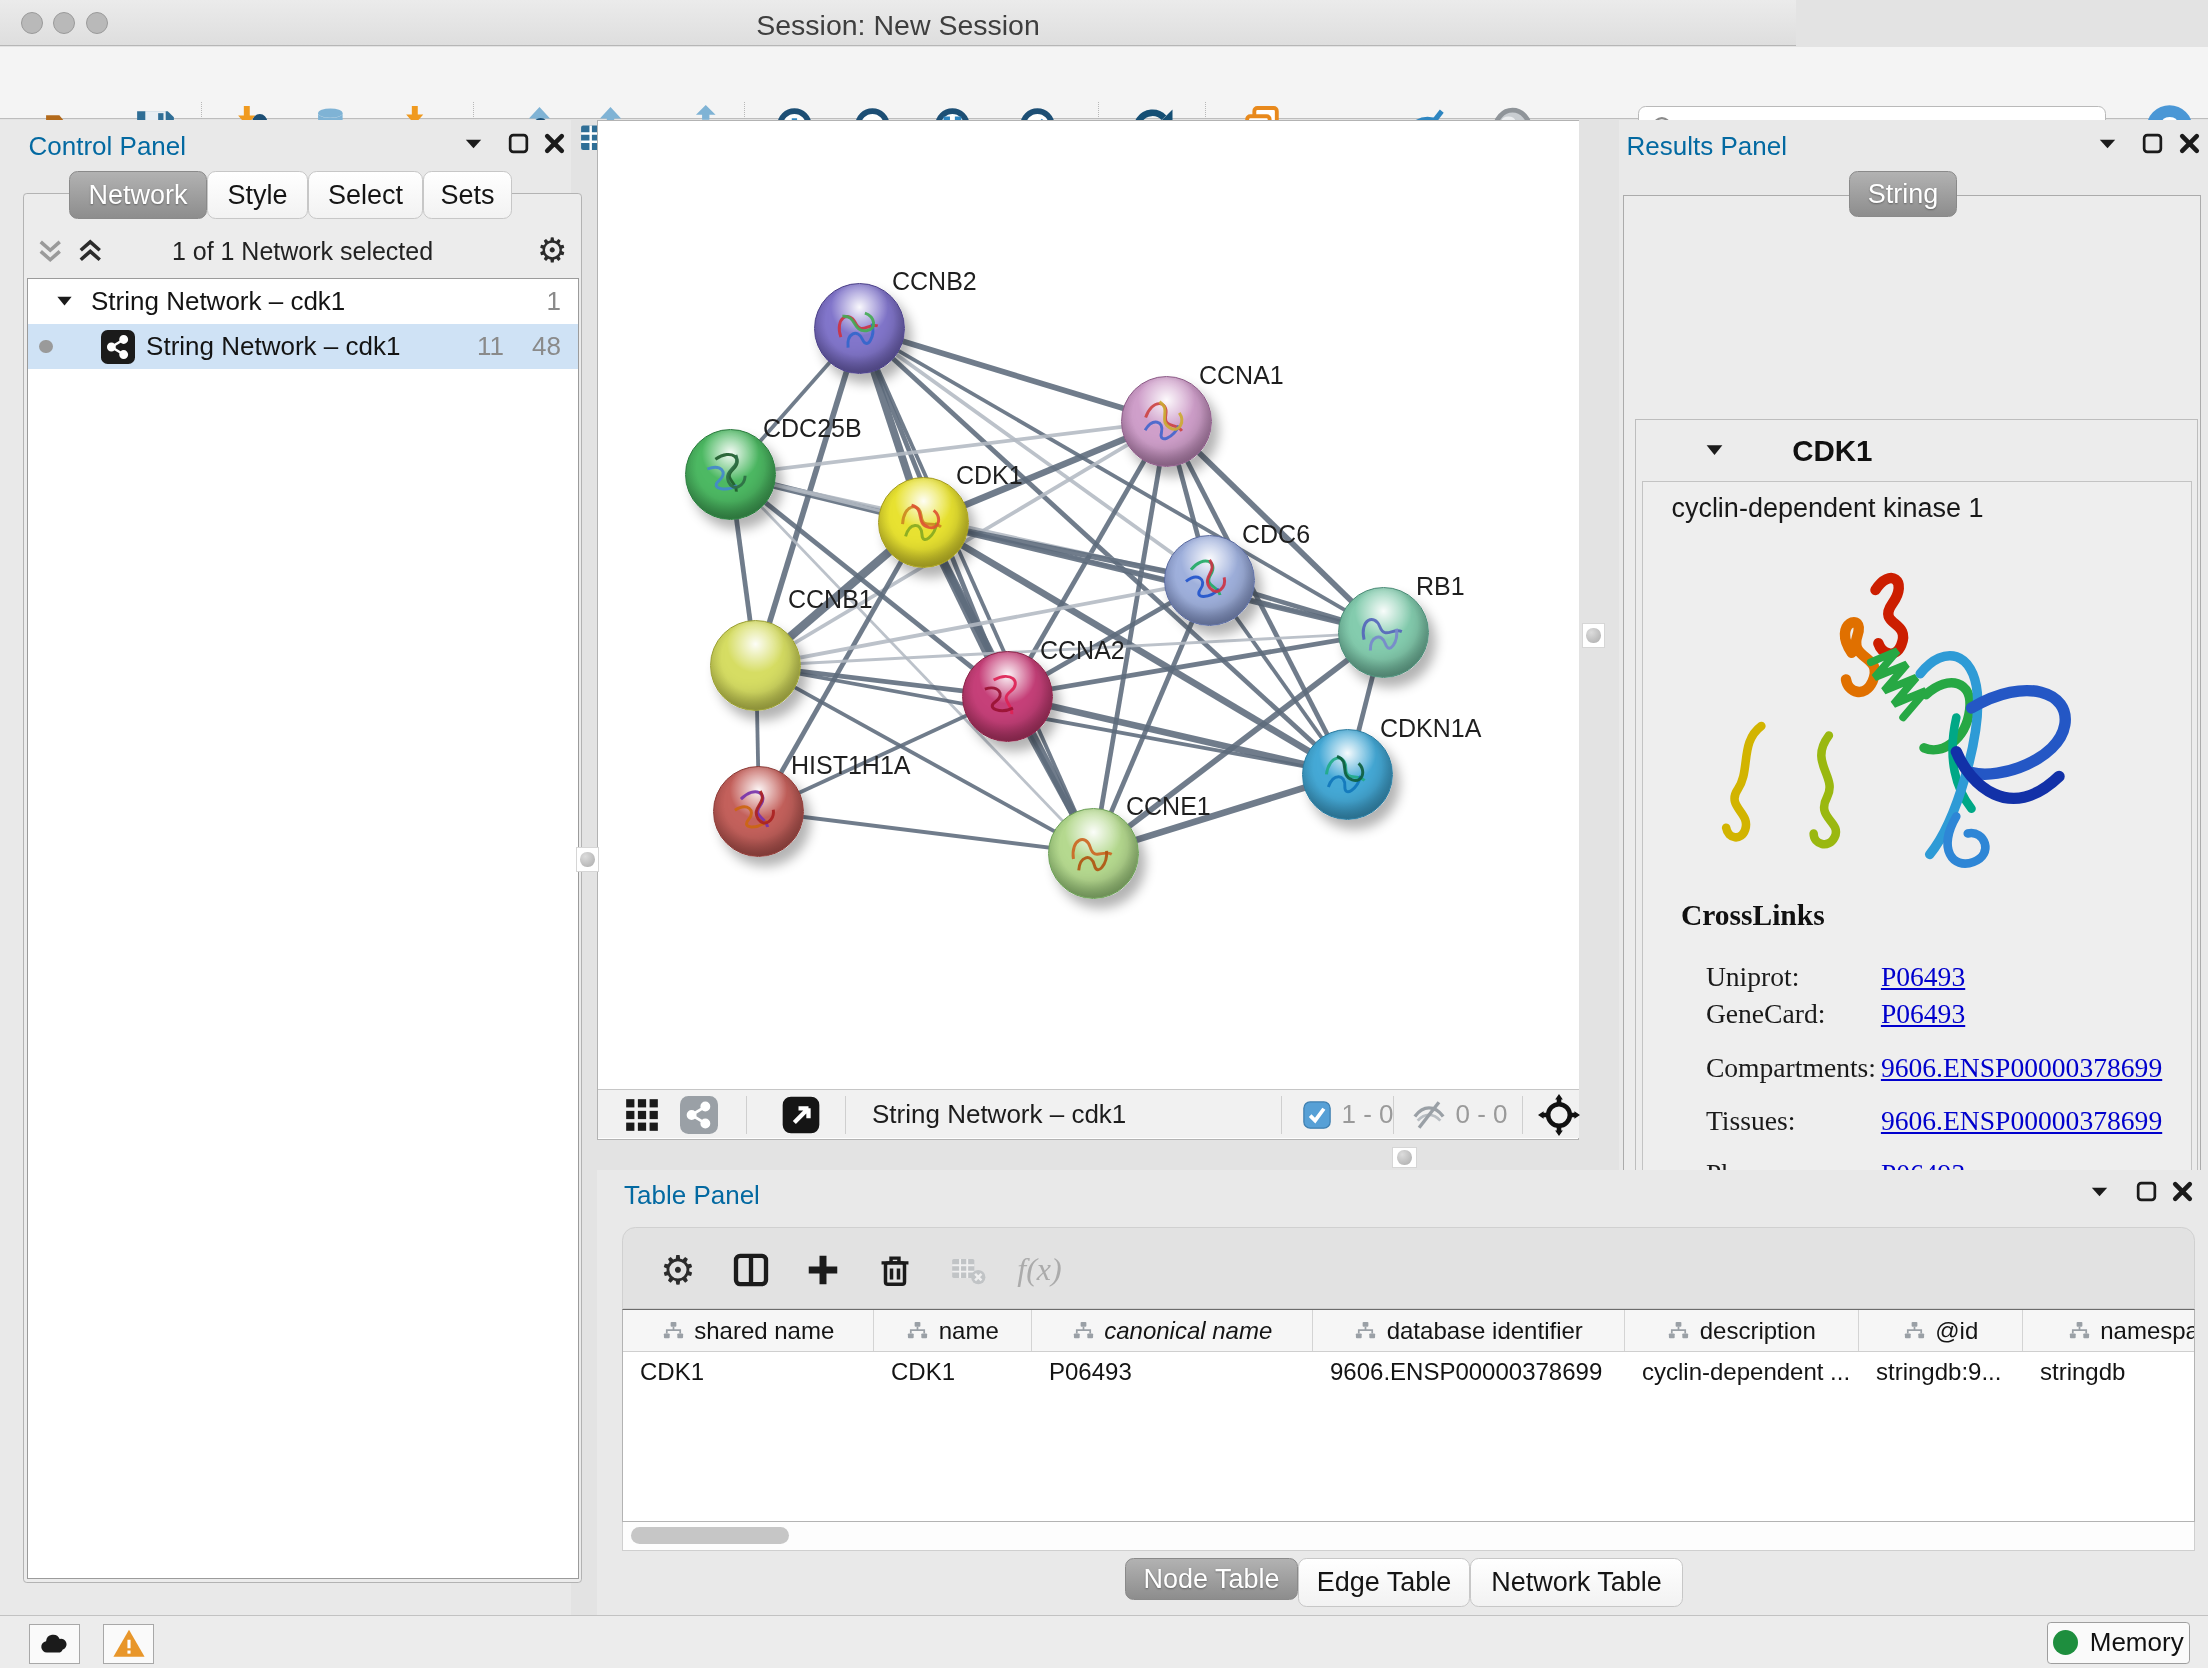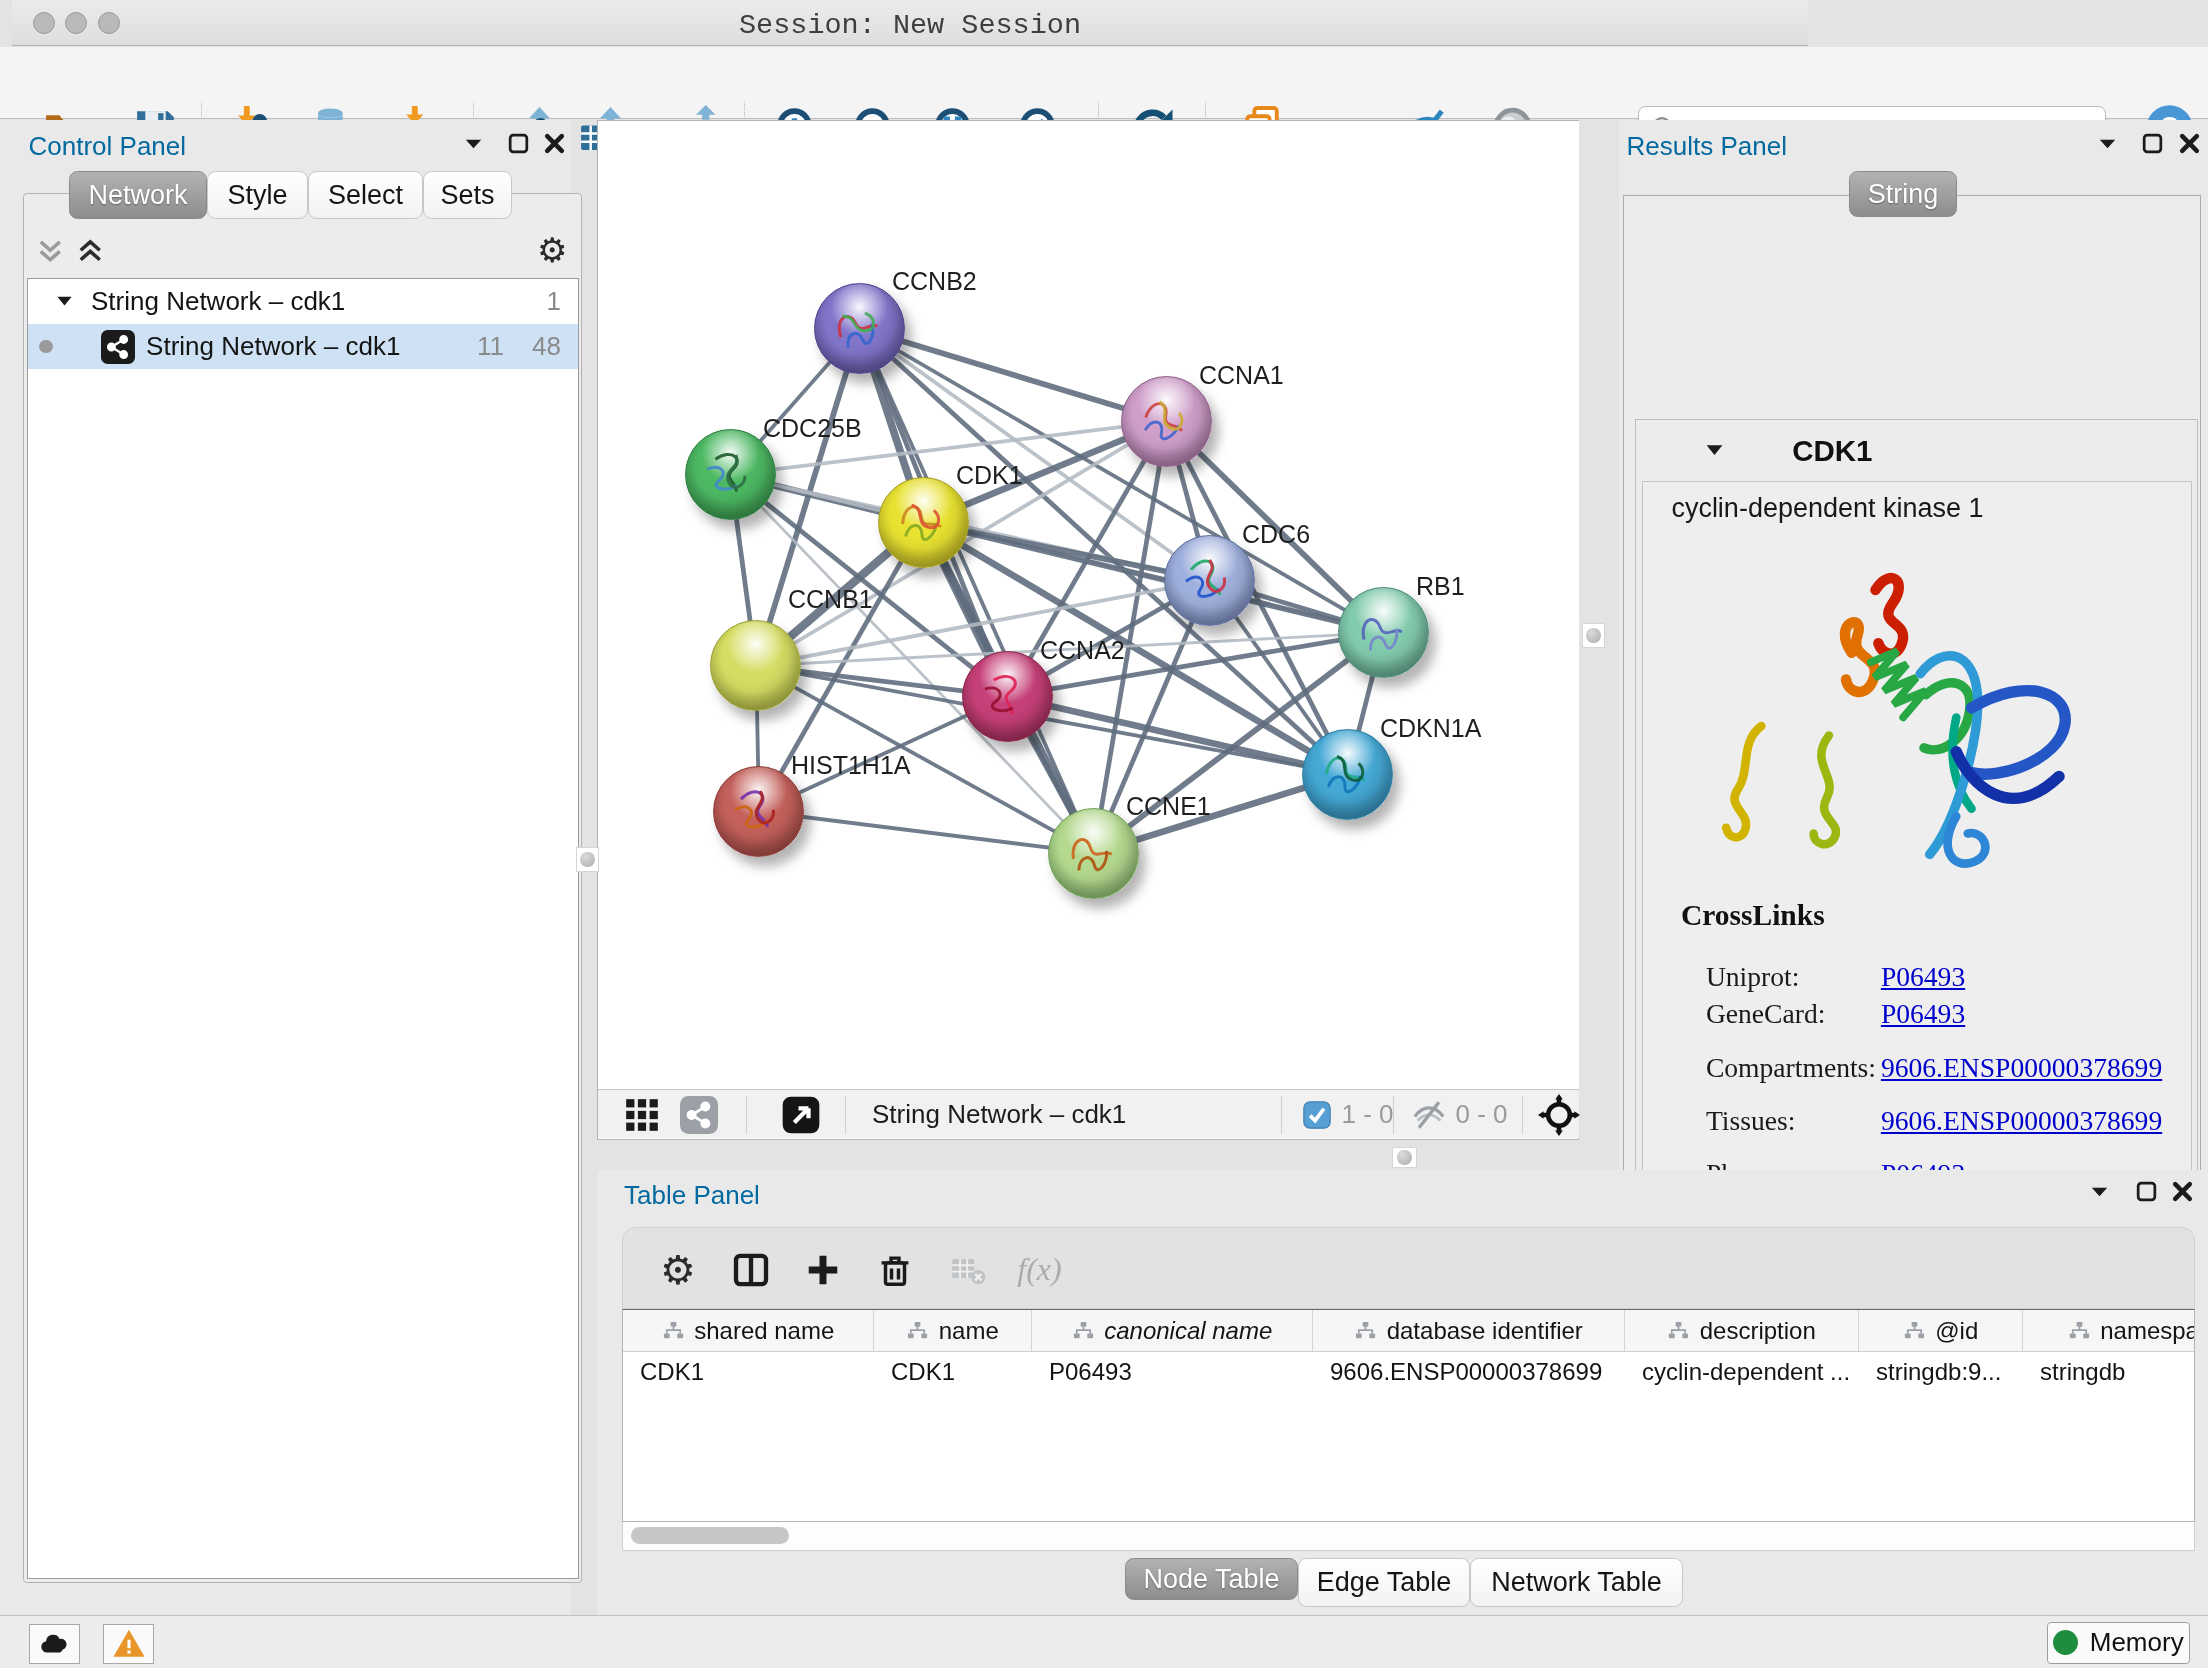--- a/index.html
+++ b/index.html
@@ -1,21 +1,21 @@
 <!DOCTYPE html>
 <html style="font-size:15px"><head>
 <meta charset="utf-8">
 <style>
   * { margin:0; padding:0; box-sizing:border-box; }
   html,body { width:2208px; height:1668px; overflow:hidden;
     font-family:"Liberation Sans", sans-serif; background:#e3e3e3; position:relative; }
 
   
-  #titlebar { position:absolute; left:12px; top:0; width:1796px; height:46px;
-    background:linear-gradient(#ebebeb,#dedede); border-bottom:1px solid #b6b6b6;font-family:Liberation Mono, monospace; }
+  #titlebar { position:absolute; left:0; top:0; width:1796px; height:46px;
+    background:linear-gradient(#ebebeb,#dedede); border-bottom:1px solid #b6b6b6; }
   .tlight { position:absolute; top:12.4px; width:22px; height:22px; border-radius:50%;
     background:#b9b9b9; border:1px solid #9a9a9a; }
   #win-title { position:absolute; left:0; right:0; top:8.6px; text-align:center;
     font-size:28.5px; color:#3e3e3e; }
 
   #toolbar { position:absolute; left:0; top:47px; width:2208px; height:72px;
     background:#f4f4f4; border-bottom:1px solid #bdbdbd; }
   .tbtn { position:absolute; top:53px; width:61px; height:59px; display:flex;
     align-items:center; justify-content:center; border-radius:5.7px; cursor:default; }
   .tsep { position:absolute; top:55px; height:55px; width:0;
@@ -351,20 +351,21 @@
       <span>Sets</span>
     </div>
 
   <div id="cp-statusrow">
     <div style="position:absolute; left:13.3px; top:11.4px"><svg width="28.5" height="28.5" viewBox="0 0 24 24">
           <path d="M4 5l8 7 8-7M4 13l8 7 8-7" stroke="#9a9a9a" stroke-width="3" fill="none"></path>
         </svg></div>
     <div style="position:absolute; left:53px; top:11.4px"><svg width="28.5" height="28.5" viewBox="0 0 24 24">
           <path d="M4 12l8-7 8 7M4 20l8-7 8 7" stroke="#2b2b2b" stroke-width="3" fill="none"></path>
         </svg></div>
+    <div id="cp-status-text">1 of 1 Network selected</div>
     <div style="position:absolute; left:514px; top:7.6px" class="gear-glyph">⚙</div>
   </div>
 
   <div id="cp-tree">
     <div class="tree-row">
       <svg width="19" height="19" viewBox="0 0 24 24" style="margin-left:27px">
           <path d="M3 6l9 11 9-11z" fill="#1b1b1b"></path>
         </svg>
       <span style="margin-left:17px">String Network – cdk1</span>
       <span class="tree-num" style="right:17px; width:57px">1</span>

